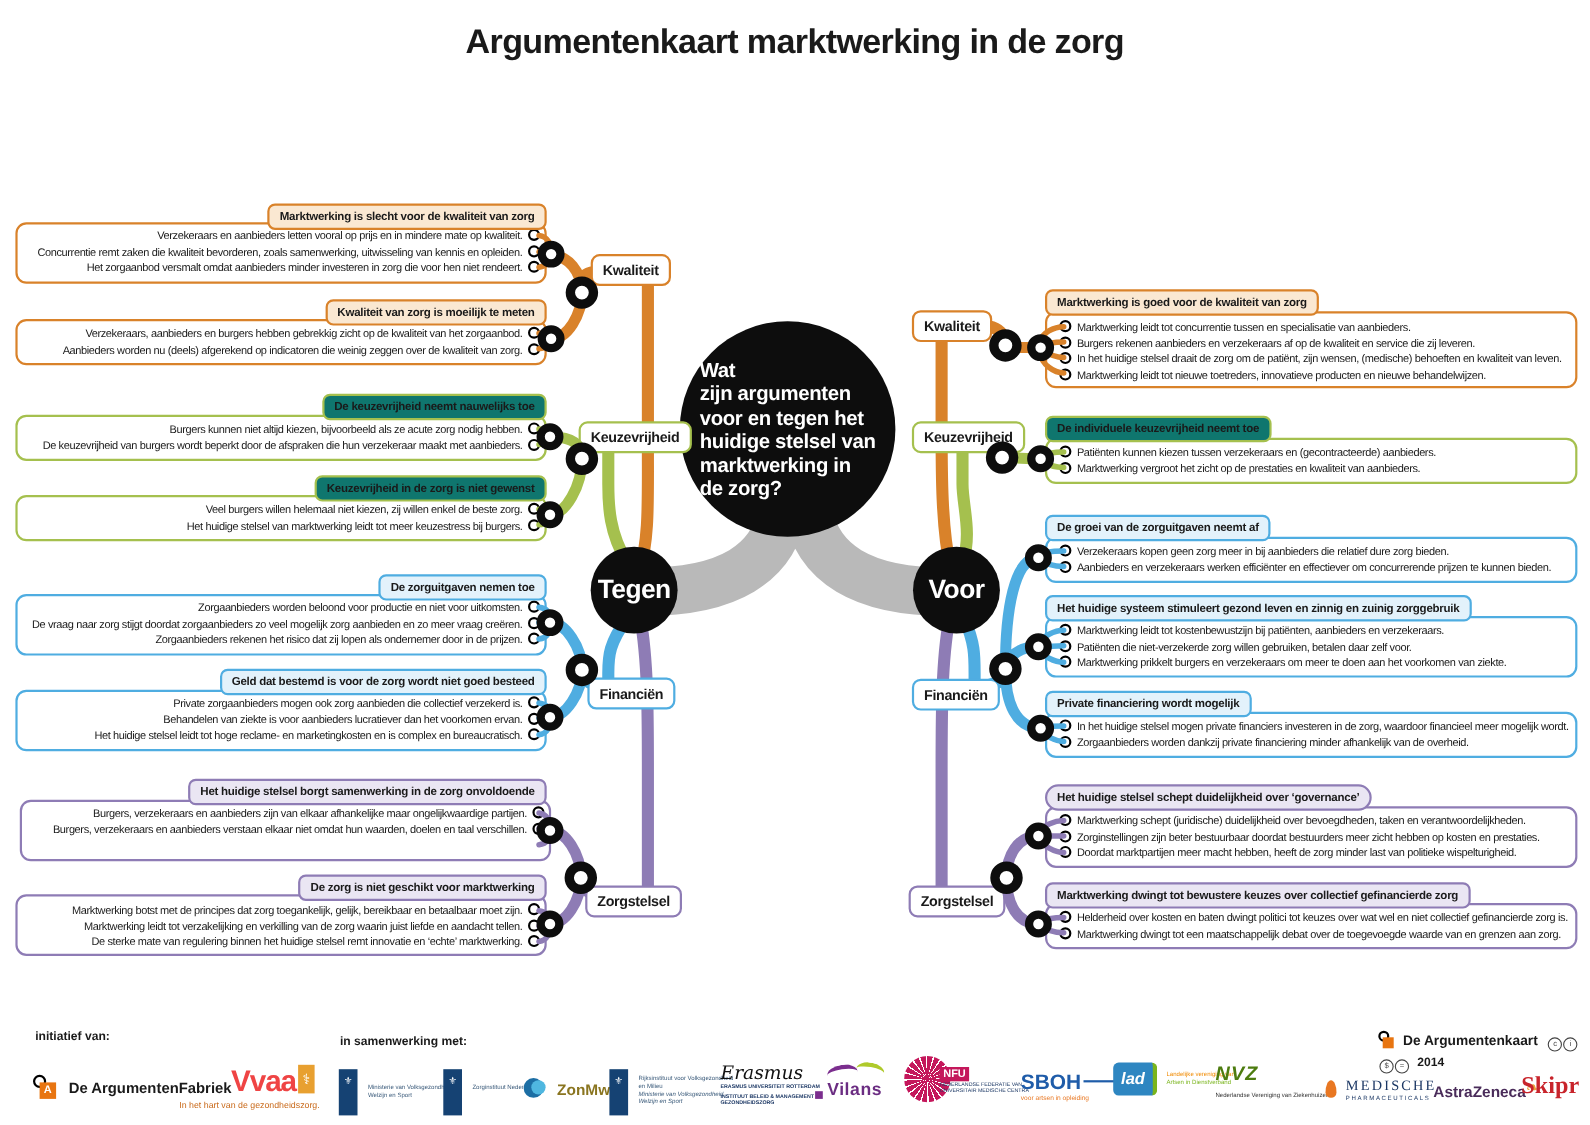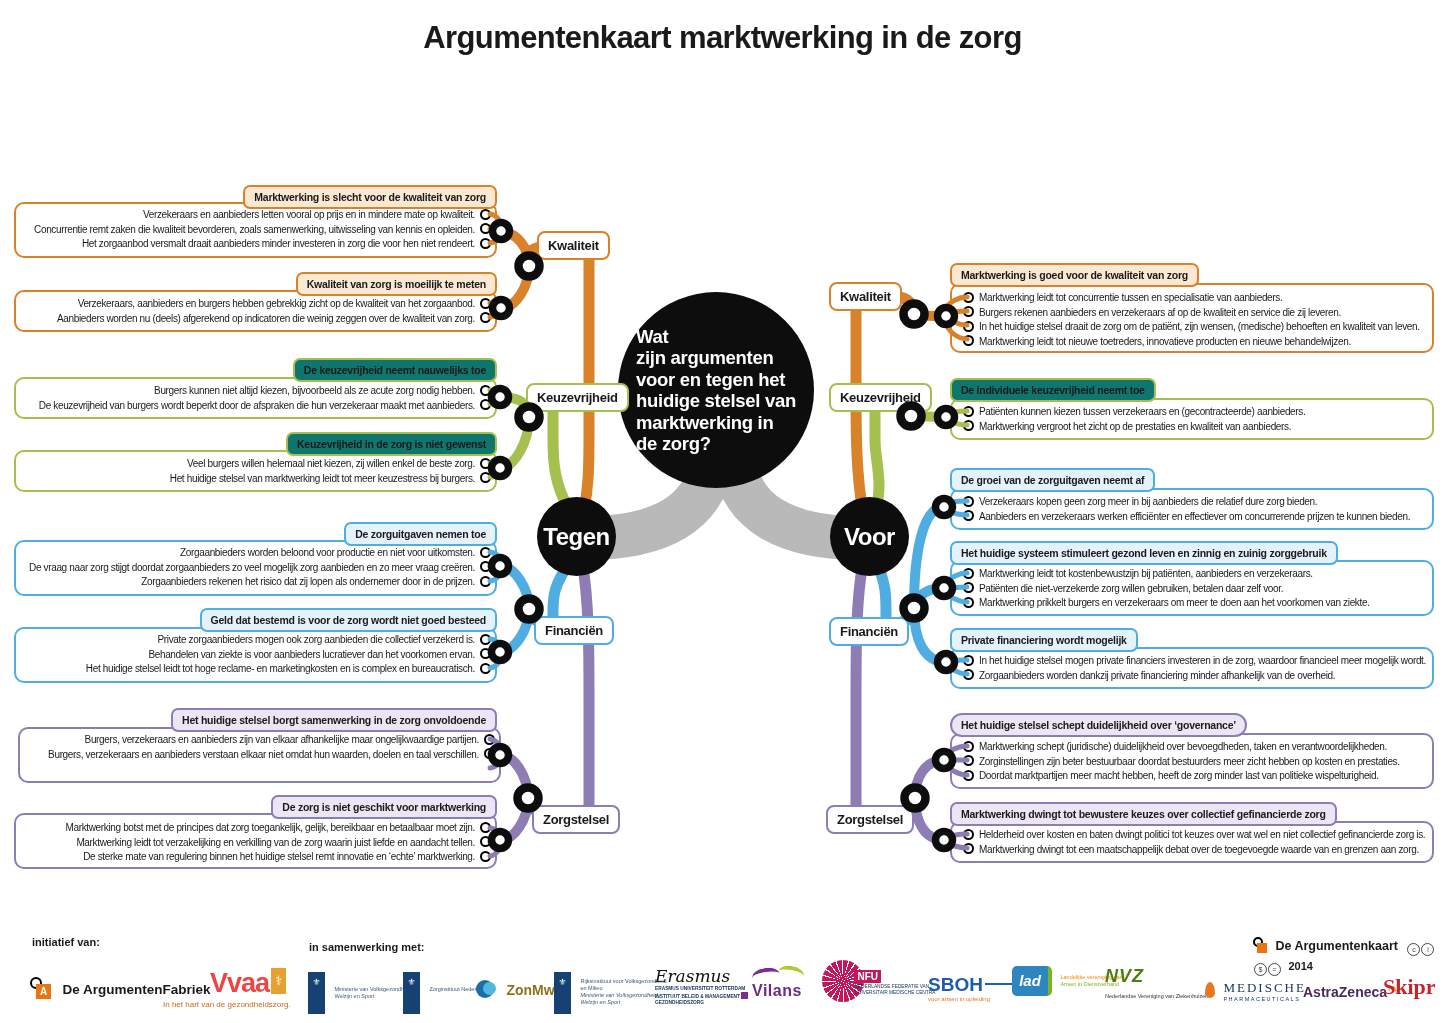--- a/index.html
+++ b/index.html
@@ -91,21 +91,21 @@
   <div class="cat b" style="left:534px;top:616px;">Financiën</div>
   <div class="cat p" style="left:532px;top:805px;">Zorgstelsel</div>
   <div class="cat o" style="left:829px;top:282px;">Kwaliteit</div>
   <div class="cat g" style="left:829px;top:383px;">Keuzevrijheid</div>
   <div class="cat b" style="left:829px;top:617px;">Financiën</div>
   <div class="cat p" style="left:826px;top:805px;">Zorgstelsel</div>
 
   <div class="box o lbox" style="left:14px;top:202px;width:483px;height:56px;padding-top:4px;">
     <div class="row"><span>Verzekeraars en aanbieders letten vooral op prijs en in mindere mate op kwaliteit.</span><span class="mk"></span></div>
     <div class="row"><span>Concurrentie remt zaken die kwaliteit bevorderen, zoals samenwerking, uitwisseling van kennis en opleiden.</span><span class="mk"></span></div>
-    <div class="row"><span>Het zorgaanbod versmalt draait aanbieders minder investeren in zorg die voor hen niet rendeert.</span><span class="mk"></span></div>
+    <div class="row"><span>Het zorgaanbod versmalt omdat aanbieders minder investeren in zorg die voor hen niet rendeert.</span><span class="mk"></span></div>
   </div>
   <div class="hdr o" style="right:948px;top:185px;">Marktwerking is slecht voor de kwaliteit van zorg</div>
 
   <div class="box o lbox" style="left:14px;top:290px;width:483px;height:42px;padding-top:5px;">
     <div class="row"><span>Verzekeraars, aanbieders en burgers hebben gebrekkig zicht op de kwaliteit van het zorgaanbod.</span><span class="mk"></span></div>
     <div class="row"><span>Aanbieders worden nu (deels) afgerekend op indicatoren die weinig zeggen over de kwaliteit van zorg.</span><span class="mk"></span></div>
   </div>
   <div class="hdr o" style="right:948px;top:272px;">Kwaliteit van zorg is moeilijk te meten</div>
 
   <div class="box g lbox" style="left:14px;top:377px;width:483px;height:42px;padding-top:5px;">

